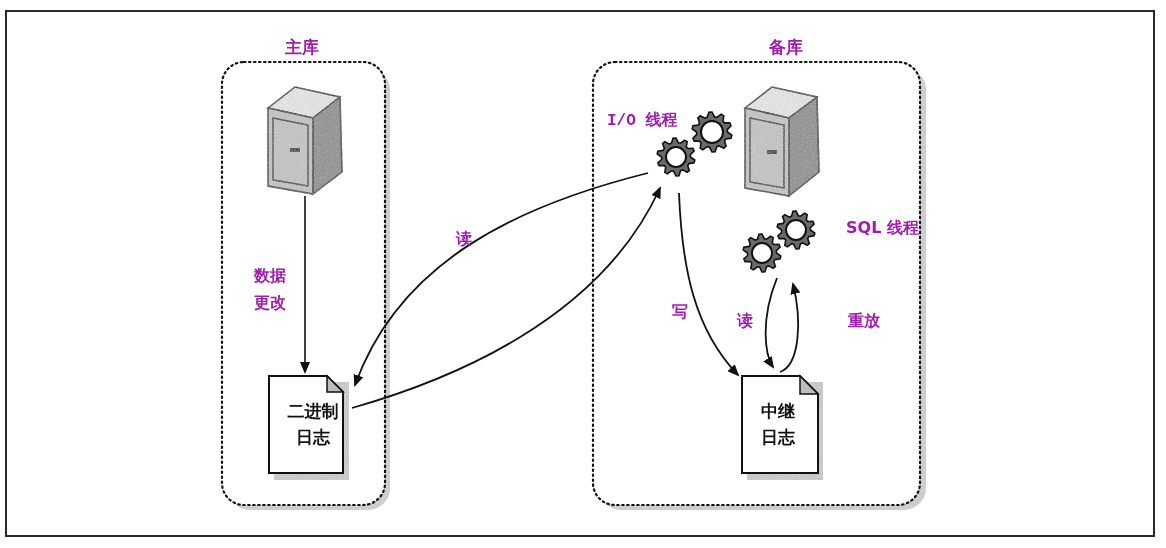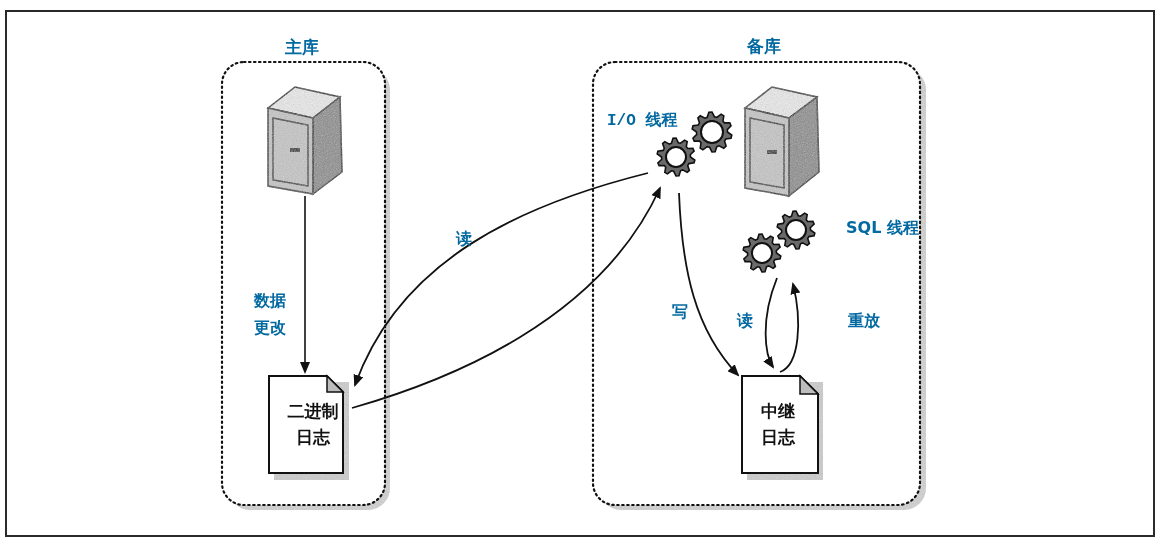--- a/index.html
+++ b/index.html
@@ -2,21 +2,21 @@
 <html><head>
 <meta charset="utf-8">
 <style>
   html, body { margin: 0; padding: 0; background: #ffffff; }
   body { width: 1166px; height: 548px; position: relative; overflow: hidden;
          font-family: "DejaVu Sans", "Liberation Sans", sans-serif; color: #111; }
   #frame { position: absolute; left: 5px; top: 10px; width: 1150px; height: 527px;
            border: 2px solid #2a2a2a; box-sizing: border-box; }
   svg#diagram { position: absolute; left: 0; top: 0; }
   .lbl { position: absolute; font-weight: bold; font-size: 16px; line-height: 1.25;
-         white-space: nowrap; color: #0369a1; }
+         white-space: nowrap; color: #a21caf; }
   .title { font-size: 17px; }
   .doc-text { position: absolute; font-weight: bold; font-size: 17px; line-height: 26px;
               text-align: center; color: #111; }
 </style>
 </head>
 <body>
 
 <div id="frame"></div>
 
 <svg id="diagram" width="1166" height="548" viewBox="0 0 1166 548">
@@ -100,23 +100,23 @@
 
   <line x1="305" y1="196" x2="305" y2="372" stroke="#111" stroke-width="1.6" marker-end="url(#arrow)"></line>
   <path d="M648,173 C520,205 400,260 355,385" fill="none" stroke="#111" stroke-width="1.8" marker-end="url(#arrow)"></path>
   <path d="M352,408 C450,380 600,320 660,188" fill="none" stroke="#111" stroke-width="1.8" marker-end="url(#arrow)"></path>
   <path d="M679,193 C682,270 695,330 738,375" fill="none" stroke="#111" stroke-width="1.8" marker-end="url(#arrow)"></path>
   <path d="M777,278 C760,320 765,355 773,367" fill="none" stroke="#111" stroke-width="1.8" marker-end="url(#arrow)"></path>
   <path d="M780,372 C800,365 802,320 793,284" fill="none" stroke="#111" stroke-width="1.8" marker-end="url(#arrow)"></path>
 </svg>
 
 <div class="lbl title" style="left:285px; top:37px;">主库</div>
-<div class="lbl title" style="left:747px; top:37px;font-family:Liberation Mono, monospace;">备库</div>
+<div class="lbl title" style="left:769px; top:37px;">备库</div>
 
-<div class="lbl" style="left:254px; top:262px; line-height:27px;margin-top:25px;">
+<div class="lbl" style="left:254px; top:262px; line-height:27px;">
   <div>数据</div>
   <div>更改</div>
 </div>
 
 <div class="doc-text" style="left:269px; top:398px; width:88px;">
   <div>二进制</div>
   <div>日志</div>
 </div>
 
 <div class="doc-text" style="left:742px; top:398px; width:72px;">

